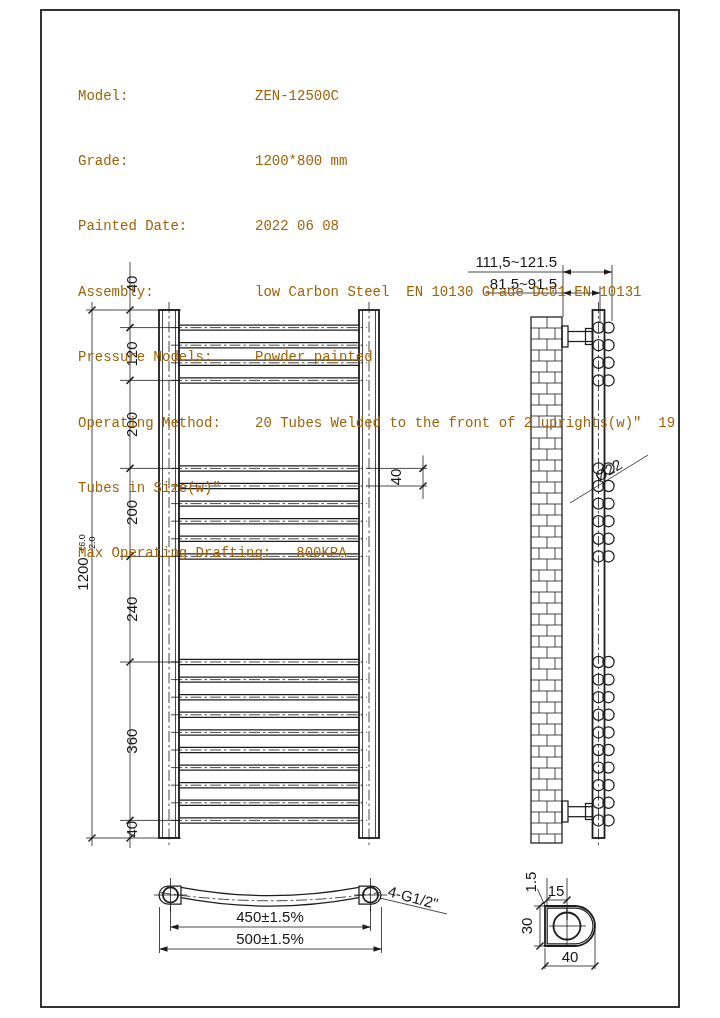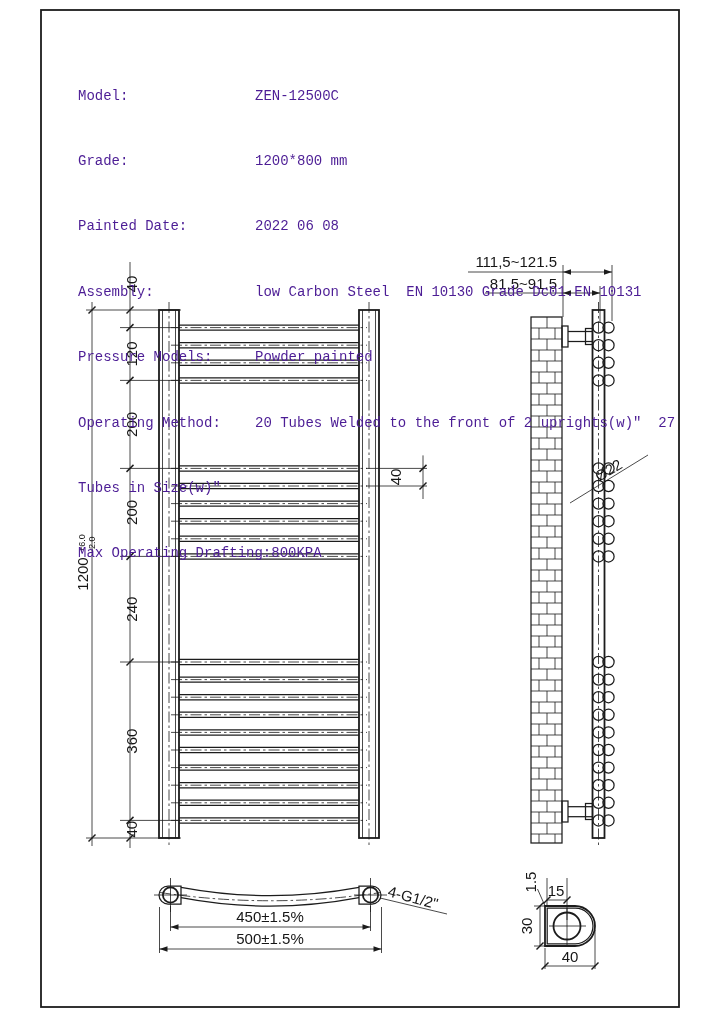--- a/index.html
+++ b/index.html
@@ -1,22 +1,22 @@
 <!DOCTYPE html>
 <html><head>
 <meta charset="utf-8">
 <style>
   html,body{margin:0;padding:0;background:#ffffff;}
   .page{position:relative;width:720px;height:1018px;background:#fff;overflow:hidden;
         font-family:"Liberation Sans",sans-serif;}
   .spec{position:absolute;left:78px;top:42px;width:590px;
         font-family:"Liberation Mono","DejaVu Sans Mono",monospace;
-        font-size:14px;line-height:21.8px;color:#4c1d95;white-space:pre;}
+        font-size:14px;line-height:21.8px;color:#a16207;white-space:pre;}
   .spec .lab{display:inline-block;width:177px;}
-  .spec .pv{margin-left:0;}
+  .spec .pv{margin-left:25px;}
   svg{position:absolute;left:0;top:0;}
   svg line,svg path,svg rect,svg circle{stroke:#1c1c1c;fill:none;}
   .b{stroke-width:1.8;}
   .m{stroke-width:1.25;}
   .t{stroke-width:0.8;}
   .tk{stroke-width:1.5;}
   .bk{stroke-width:0.8;}
   .cl{stroke-width:0.8;stroke-dasharray:11 3 2.5 3;}
   .ar{fill:#1c1c1c;stroke:none;}
   svg text{fill:#161616;font-family:"Liberation Sans",sans-serif;font-size:15px;stroke:none;}
@@ -410,17 +410,17 @@
       <text x="570" y="962" text-anchor="middle">40</text>
     </g>
   </svg>
 
   <div class="spec">
     <div><span class="lab">Model:</span><span class="val">ZEN-12500C</span></div>
     <div><span class="lab">Grade:</span><span class="val">1200*800 mm</span></div>
     <div><span class="lab">Painted Date:</span><span class="val">2022 06 08</span></div>
     <div><span class="lab">Assembly:</span><span class="val">low Carbon Steel  EN 10130 Grade Dc01.EN 10131</span></div>
     <div><span class="lab">Pressure Models:</span><span class="val">Powder painted</span></div>
-    <div><span class="lab">Operating Method:</span><span class="val">20 Tubes Welded to the front of 2 uprights(w)″  27</span></div>
+    <div><span class="lab">Operating Method:</span><span class="val">20 Tubes Welded to the front of 2 uprights(w)″  19</span></div>
     <div>Tubes in Size(w)″</div>
     <div><span>Max Operating Drafting:</span><span class="pv">800KPA</span></div>
   </div>
 </div>
 
 </body></html>

